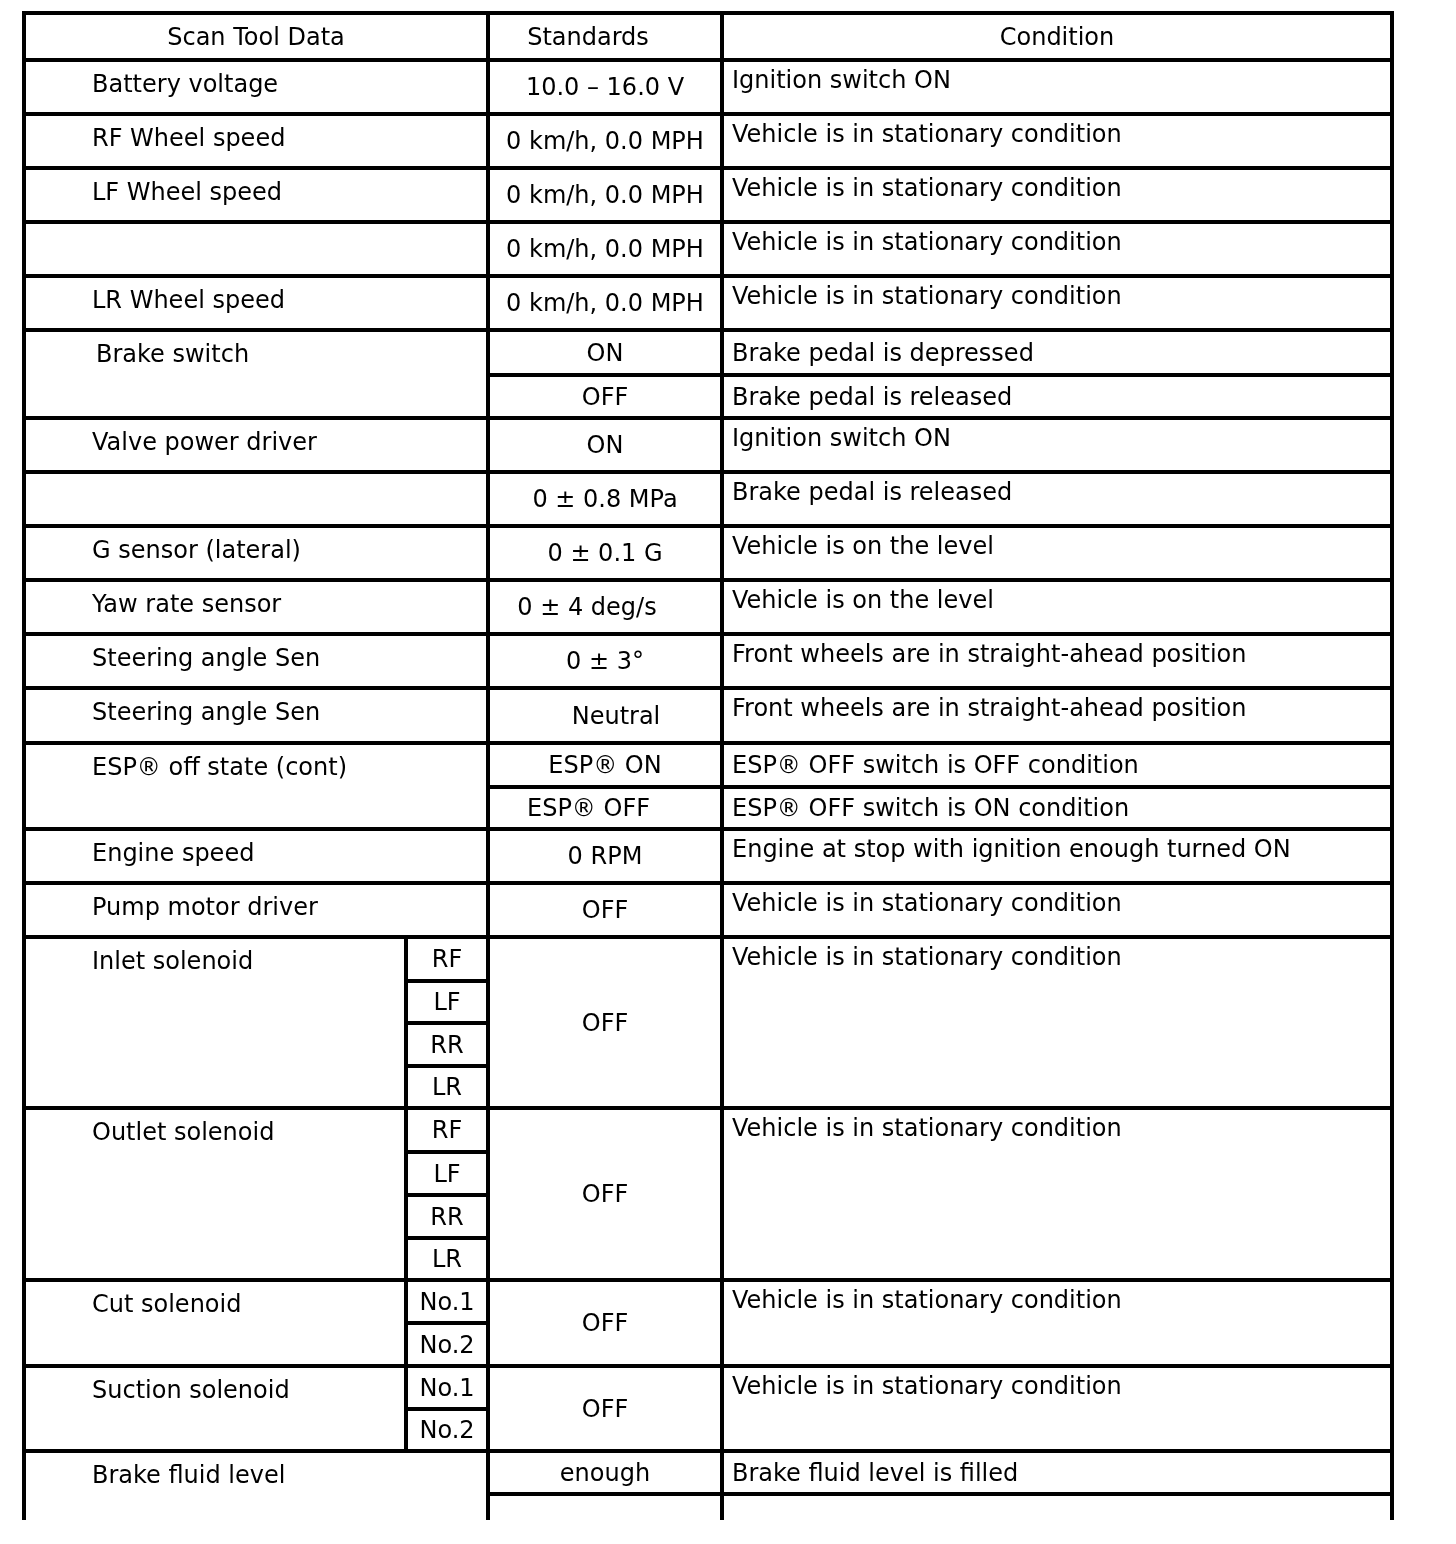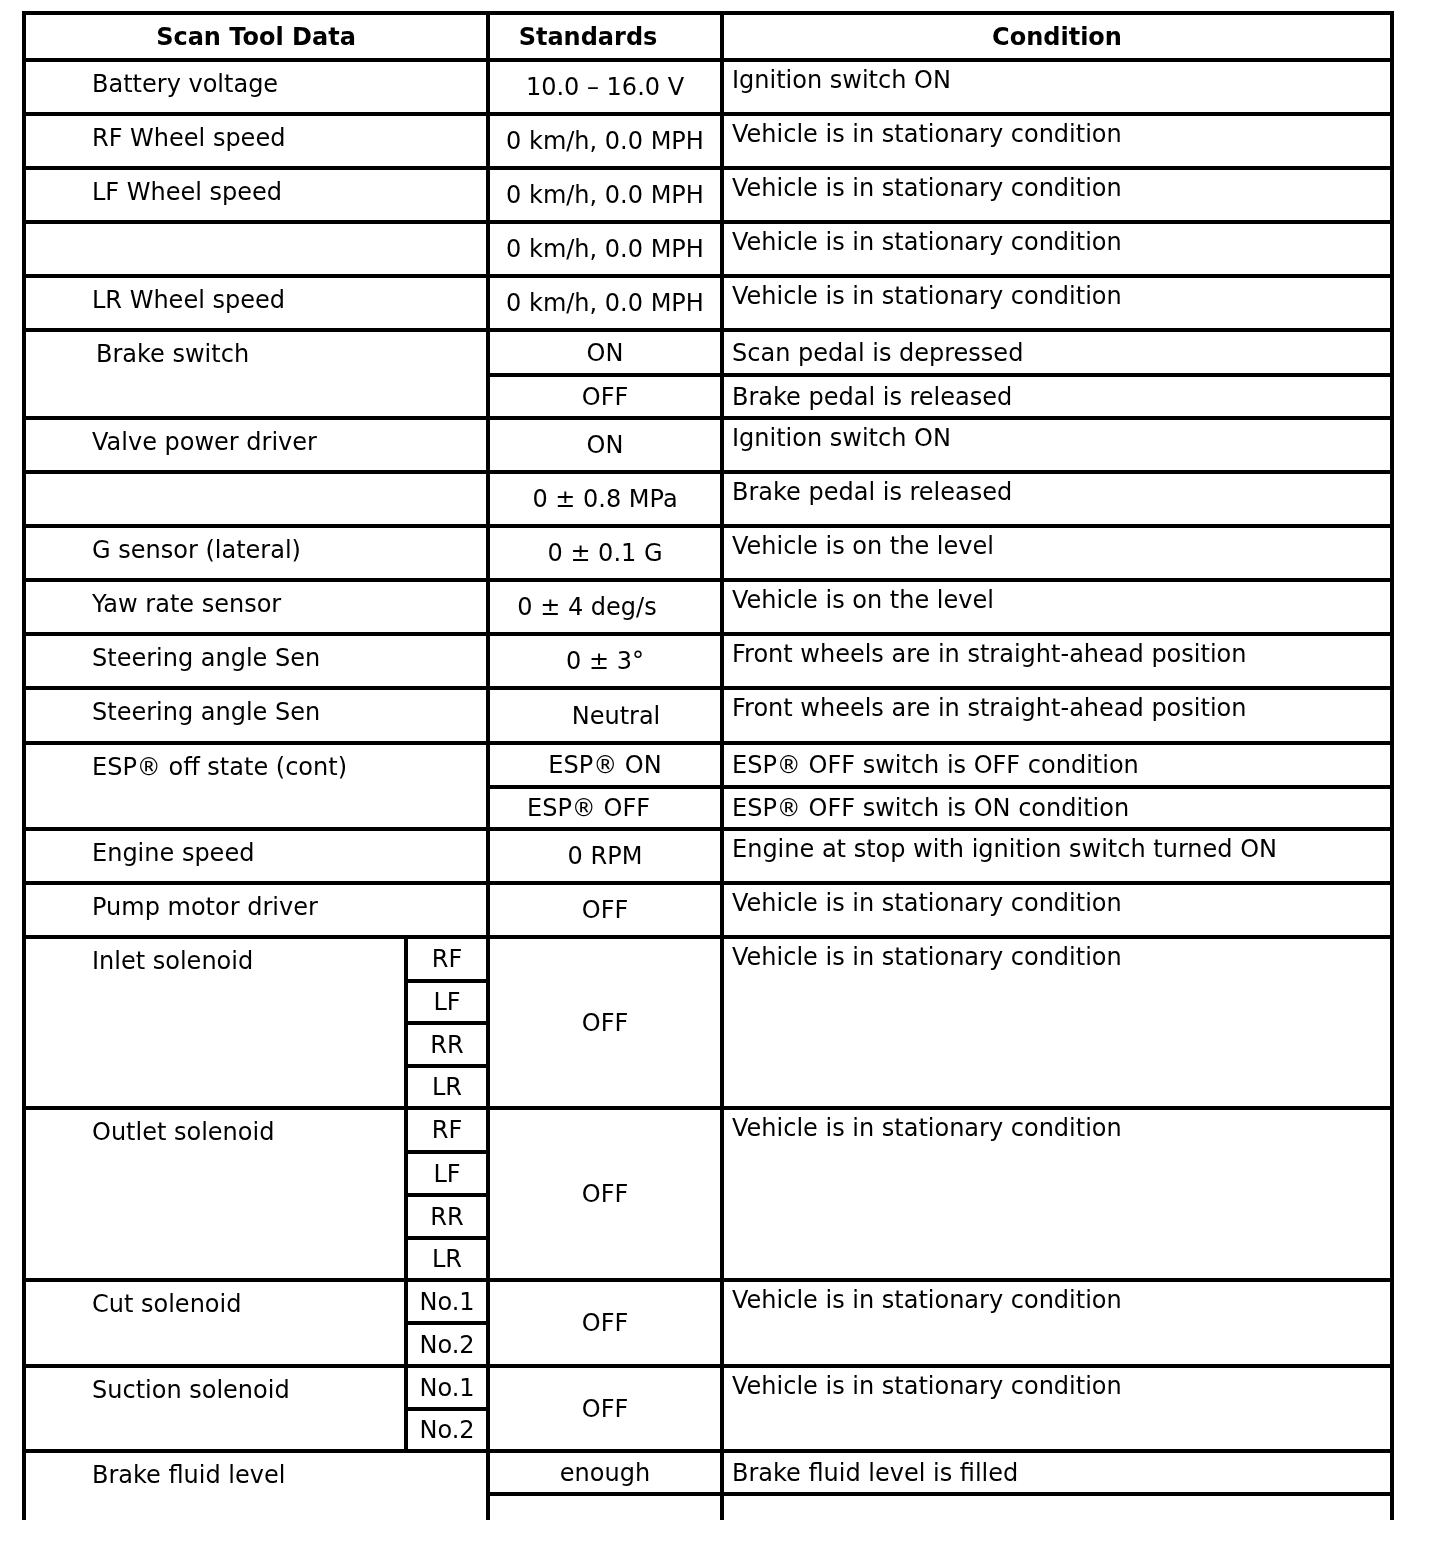--- a/index.html
+++ b/index.html
@@ -2,21 +2,21 @@
 <html><head>
 <meta charset="utf-8">
 <style>
   html, body { margin: 0; padding: 0; background: #ffffff; }
   body { width: 1456px; height: 1544px; position: relative; overflow: hidden;
          font-family: "DejaVu Sans", sans-serif; color: #000; }
   #sheet { position: absolute; left: 0; top: 0; width: 1456px; height: 1520px; overflow: hidden; }
   .hl { position: absolute; height: 4px; background: #000; }
   .vl { position: absolute; width: 4px; background: #000; }
   .cell { position: absolute; font-size: 24px; line-height: 28px; white-space: nowrap; }
-  .hdr { font-weight: bold; text-align: center; }
+  .hdr { font-weight: normal; text-align: center; }
   .center { text-align: center; }
   .name { padding-left: 66px; }
   .cond { padding-left: 8px; }
 </style>
 </head>
 <body>
 
 <div id="sheet">
     <div class="hl" style="left: 22px; top: 11px; width: 1372px;"></div>
     <div class="hl" style="left: 22px; top: 58px; width: 1372px;"></div>
@@ -41,21 +41,21 @@
     <div class="hl" style="left: 22px; top: 220px; width: 1372px;"></div>
     <div class="cell center" style="left: 490px; width: 230px; top: 235px;">0 km/h, 0.0 MPH</div>
     <div class="cell cond" style="left: 724px; width: 666px; top: 228px;">Vehicle is in stationary condition</div>
     <div class="hl" style="left: 22px; top: 274px; width: 1372px;"></div>
     <div class="cell name" style="left: 26px; width: 460px; top: 286px;">LR Wheel speed</div>
     <div class="cell center" style="left: 490px; width: 230px; top: 289px;">0 km/h, 0.0 MPH</div>
     <div class="cell cond" style="left: 724px; width: 666px; top: 282px;">Vehicle is in stationary condition</div>
     <div class="hl" style="left: 22px; top: 328px; width: 1372px;"></div>
     <div class="cell name" style="left: 30px; width: 460px; top: 340px;">Brake switch</div>
     <div class="cell center" style="left: 490px; width: 230px; top: 339px;">ON</div>
-    <div class="cell cond" style="left: 724px; width: 666px; top: 339px;">Scan pedal is depressed</div>
+    <div class="cell cond" style="left: 724px; width: 666px; top: 339px;">Brake pedal is depressed</div>
     <div class="hl" style="left: 486px; top: 373px; width: 908px;"></div>
     <div class="cell center" style="left: 490px; width: 230px; top: 383px;">OFF</div>
     <div class="cell cond" style="left: 724px; width: 666px; top: 383px;">Brake pedal is released</div>
     <div class="hl" style="left: 22px; top: 416px; width: 1372px;"></div>
     <div class="cell name" style="left: 26px; width: 460px; top: 428px;">Valve power driver</div>
     <div class="cell center" style="left: 490px; width: 230px; top: 431px;">ON</div>
     <div class="cell cond" style="left: 724px; width: 666px; top: 424px;">Ignition switch ON</div>
     <div class="hl" style="left: 22px; top: 470px; width: 1372px;"></div>
     <div class="cell center" style="left: 490px; width: 230px; top: 485px;">0 ± 0.8 MPa</div>
     <div class="cell cond" style="left: 724px; width: 666px; top: 478px;">Brake pedal is released</div>
@@ -78,21 +78,21 @@
     <div class="hl" style="left: 22px; top: 741px; width: 1372px;"></div>
     <div class="cell name" style="left: 26px; width: 460px; top: 753px;">ESP® off state (cont)</div>
     <div class="cell center" style="left: 490px; width: 230px; top: 751px;">ESP® ON</div>
     <div class="cell cond" style="left: 724px; width: 666px; top: 751px;">ESP® OFF switch is OFF condition</div>
     <div class="hl" style="left: 486px; top: 785px; width: 908px;"></div>
     <div class="cell center" style="left: 490px; width: 197px; top: 794px;">ESP® OFF</div>
     <div class="cell cond" style="left: 724px; width: 666px; top: 794px;">ESP® OFF switch is ON condition</div>
     <div class="hl" style="left: 22px; top: 827px; width: 1372px;"></div>
     <div class="cell name" style="left: 26px; width: 460px; top: 839px;">Engine speed</div>
     <div class="cell center" style="left: 490px; width: 230px; top: 842px;">0 RPM</div>
-    <div class="cell cond" style="left: 724px; width: 666px; top: 835px;">Engine at stop with ignition switch turned ON</div>
+    <div class="cell cond" style="left: 724px; width: 666px; top: 835px;">Engine at stop with ignition enough turned ON</div>
     <div class="hl" style="left: 22px; top: 881px; width: 1372px;"></div>
     <div class="cell name" style="left: 26px; width: 460px; top: 893px;">Pump motor driver</div>
     <div class="cell center" style="left: 490px; width: 230px; top: 896px;">OFF</div>
     <div class="cell cond" style="left: 724px; width: 666px; top: 889px;">Vehicle is in stationary condition</div>
     <div class="hl" style="left: 22px; top: 935px; width: 1372px;"></div>
     <div class="cell name" style="left: 26px; width: 378px; top: 947px;">Inlet solenoid</div>
     <div class="vl" style="left: 404px; top: 935px; height: 171px;"></div>
     <div class="cell center" style="left: 408px; width: 78px; top: 945px;">RF</div>
     <div class="hl" style="left: 404px; top: 979px; width: 82px;"></div>
     <div class="cell center" style="left: 408px; width: 78px; top: 988px;">LF</div>

